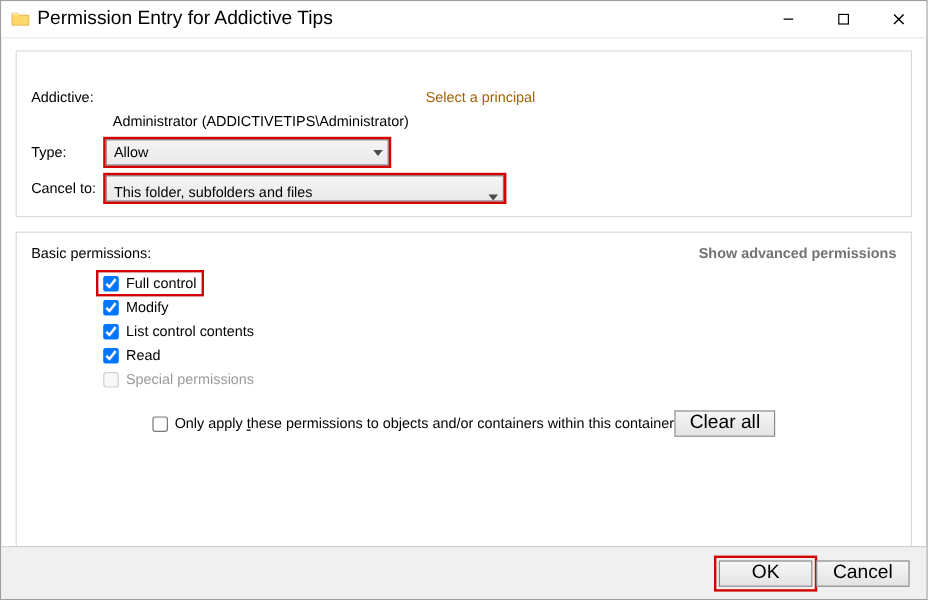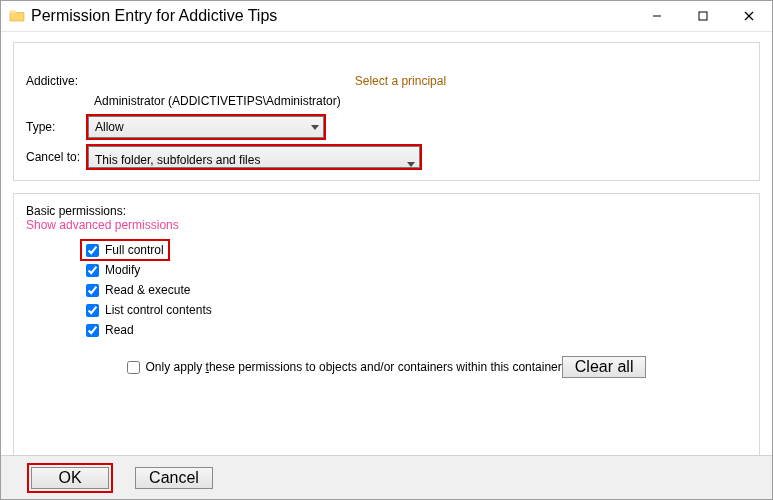--- a/index.html
+++ b/index.html
@@ -72,22 +72,22 @@
   .combo .caret {
     width: 0; height: 0;
     border-left: 4px solid transparent;
     border-right: 4px solid transparent;
     border-top: 5px solid #4a4a4a;
   }
   .hl-red { outline: 2px solid #d40000; outline-offset: 0; }
 
   .perm-panel { padding-bottom: 10px; min-height: 290px; position: relative; }
 
-  .perm-header { display:flex; justify-content:space-between; align-items:flex-start;flex-direction:column; }
-  .adv-link { color:#ec4899; text-decoration:none; white-space:nowrap; }
+  .perm-header { display:flex; justify-content:space-between; align-items:flex-start; }
+  .adv-link { color:#737373; text-decoration:none; white-space:nowrap;font-weight:bold; }
 
   .perm-list { margin-top: 8px; padding-left: 56px; }
   .perm-item { display:flex; align-items:center; height:20px; }
   .perm-item input { margin: 0 6px 0 0; }
   .perm-item .inner { display:flex; align-items:center; padding: 0 4px; height:18px; }
   .perm-item.highlight .inner { outline:2px solid #d40000;justify-content:space-between; }
   .disabled { color:#9a9a9a; }
 
   .only-apply-row { margin-top: 16px; display:flex; align-items:center; justify-content:center; }
   .only-apply-left { display:flex; align-items:center; }
@@ -99,23 +99,23 @@
     background: linear-gradient(#f6f6f6,#e3e3e3);
     font-size: 16px;
     padding: 0 12px;
   }
 
   .footer {
     position: absolute; left:0; right:0; bottom:0;
     height: 44px;
     border-top: 1px solid #d0d0d0;
     background: #f0f0f0;
-    display:flex; align-items:center; 
+    display:flex; align-items:center; justify-content:flex-end;
     padding-right: 14px;
-    gap: 24px;
+    gap: 1px;
     padding-left: 28px;
   }
   .footer .ok-wrap { display:inline-flex; padding:2px; }
   .footer .ok-wrap.highlight { outline:2px solid #d40000; }
   u.ak { text-decoration: underline; }
 
 </style>
 </head>
 <body>
 
@@ -186,33 +186,33 @@
       </div>
       <div class="perm-item">
         <span class="inner">
           <input type="checkbox" checked="" style="">
           <span>Modify</span>
         </span>
       </div>
       <div class="perm-item">
         <span class="inner">
           <input type="checkbox" checked="" style="">
-          <span>Read &amp; execute</span>
+          <span>List control contents</span>
         </span>
       </div>
       <div class="perm-item">
         <span class="inner">
           <input type="checkbox" checked="" style="">
-          <span>List control contents</span>
-        </span>
-      </div>
-      <div class="perm-item">
-        <span class="inner">
-          <input type="checkbox" checked="" style="">
           <span>Read</span>
+        </span>
+      </div>
+      <div class="perm-item disabled">
+        <span class="inner">
+          <input type="checkbox" disabled="" style="">
+          <span>Special permissions</span>
         </span>
       </div>
     </div>
 
     <div class="only-apply-row">
       <label class="only-apply-left">
         <input type="checkbox" style="">
         <span>Only apply <u class="ak">t</u>hese permissions to objects and/or containers within this container</span>
       </label>
       <button class="btn">Clear all</button>

